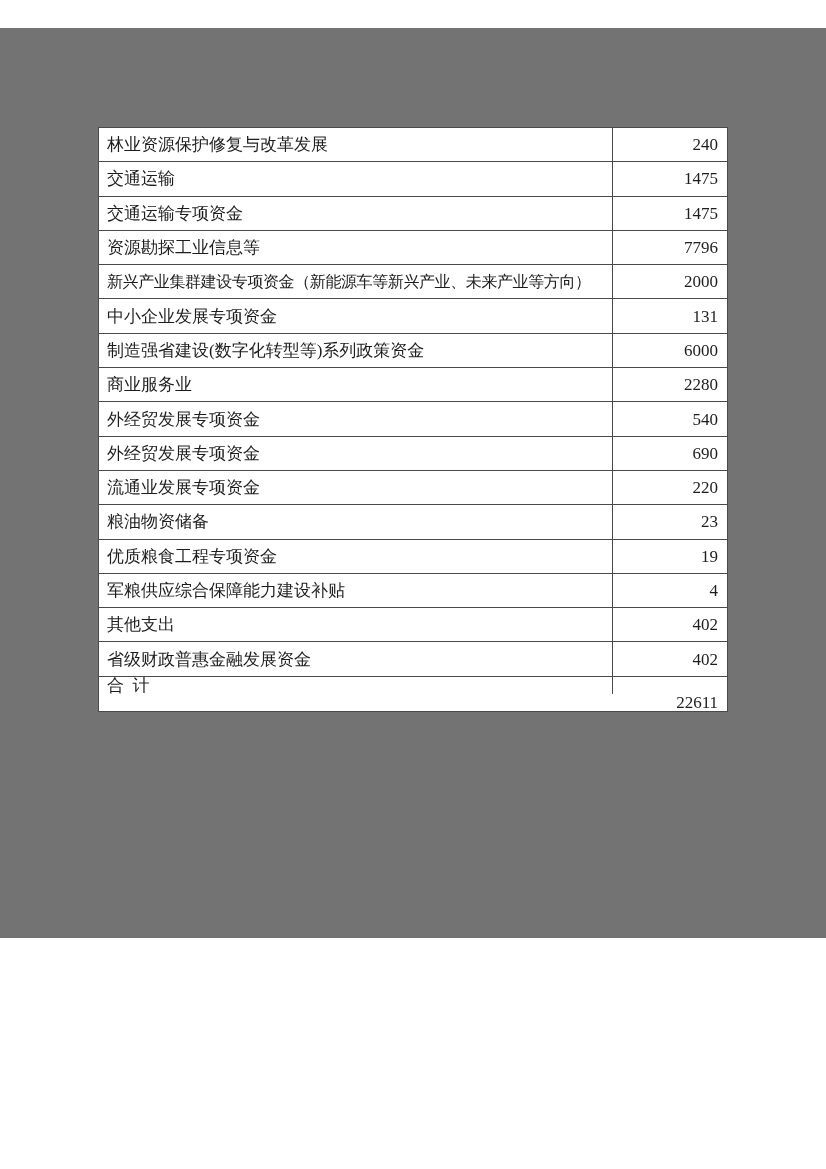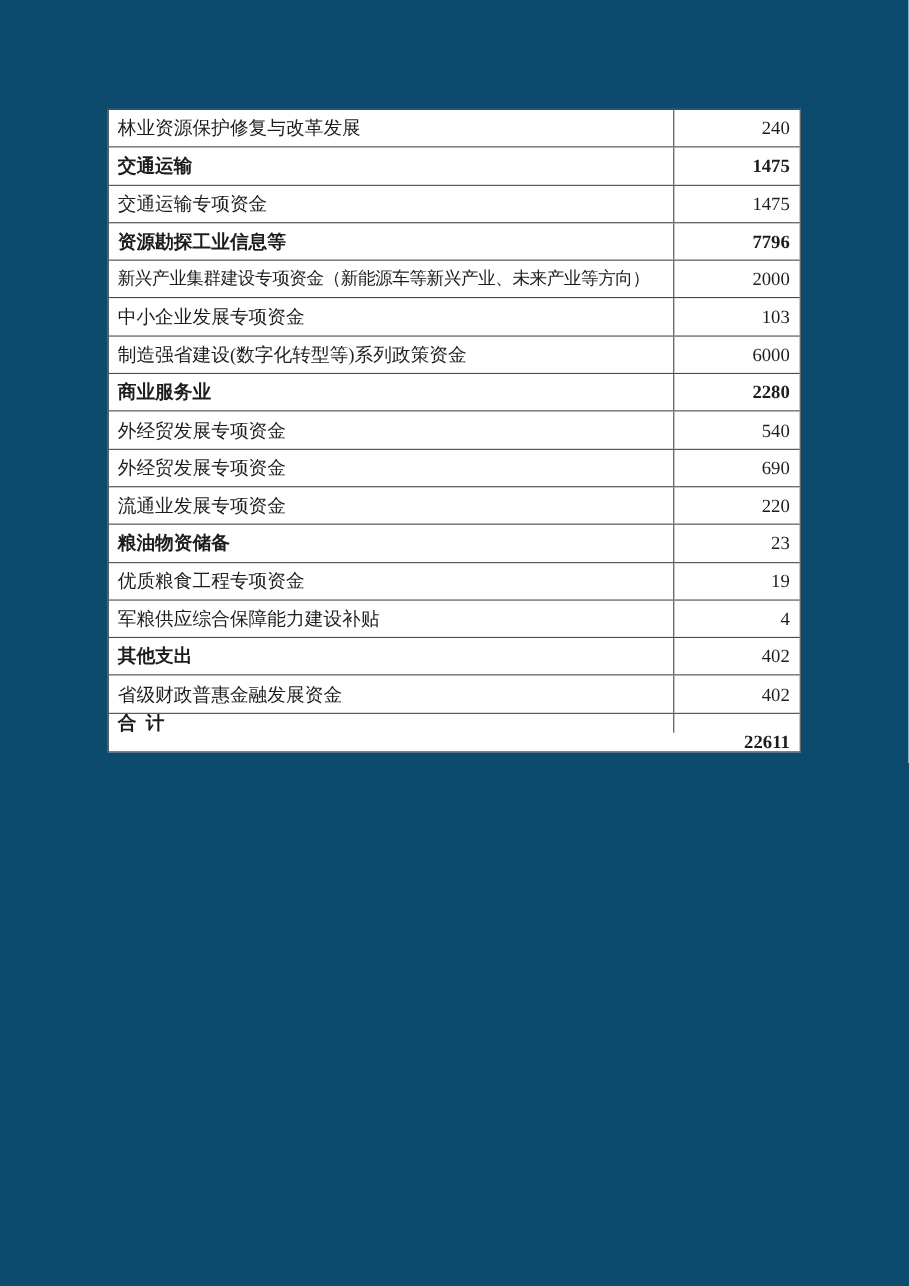--- a/index.html
+++ b/index.html
@@ -3,25 +3,26 @@
 <meta charset="utf-8">
 <style>
   html, body {
     margin: 0;
     padding: 0;
     background: #ffffff;
   }
   .page {
     position: relative;
     width: 826px;
-    height: 1169px;
-    background: #0c4a6e;
+    height: 910px;
+    background: #737373;
     font-family: "Liberation Serif", "DejaVu Serif", serif;
     color: #1d1d1d;
     overflow: hidden;
+    margin-top: 28px;
   }
   .tbl {
     position: absolute;
     left: 98px;
     top: 99px;
     width: 630px;
     box-sizing: border-box;
     border: 1px solid #4a4a4a;
     background: #ffffff;
   }
@@ -49,21 +50,21 @@
     width: 514px;
     border-right: 1px solid #4a4a4a;
     padding-left: 8px;
   }
   .cell.value {
     flex: 1;
     justify-content: flex-end;
     padding-right: 9px;
   }
   .bold {
-    font-weight: 700;
+    font-weight: 400;
   }
   
   .row:nth-child(5) .cell.label {
     font-size: 16px;
     letter-spacing: -0.4px;
   }
 </style>
 </head>
 <body>
 
@@ -84,21 +85,21 @@
       <div class="row">
         <div class="cell label bold">资源勘探工业信息等</div>
         <div class="cell value bold">7796</div>
       </div>
       <div class="row">
         <div class="cell label">新兴产业集群建设专项资金（新能源车等新兴产业、未来产业等方向）</div>
         <div class="cell value">2000</div>
       </div>
       <div class="row">
         <div class="cell label">中小企业发展专项资金</div>
-        <div class="cell value">103</div>
+        <div class="cell value">131</div>
       </div>
       <div class="row">
         <div class="cell label">制造强省建设(数字化转型等)系列政策资金</div>
         <div class="cell value">6000</div>
       </div>
       <div class="row">
         <div class="cell label bold">商业服务业</div>
         <div class="cell value bold">2280</div>
       </div>
       <div class="row">

